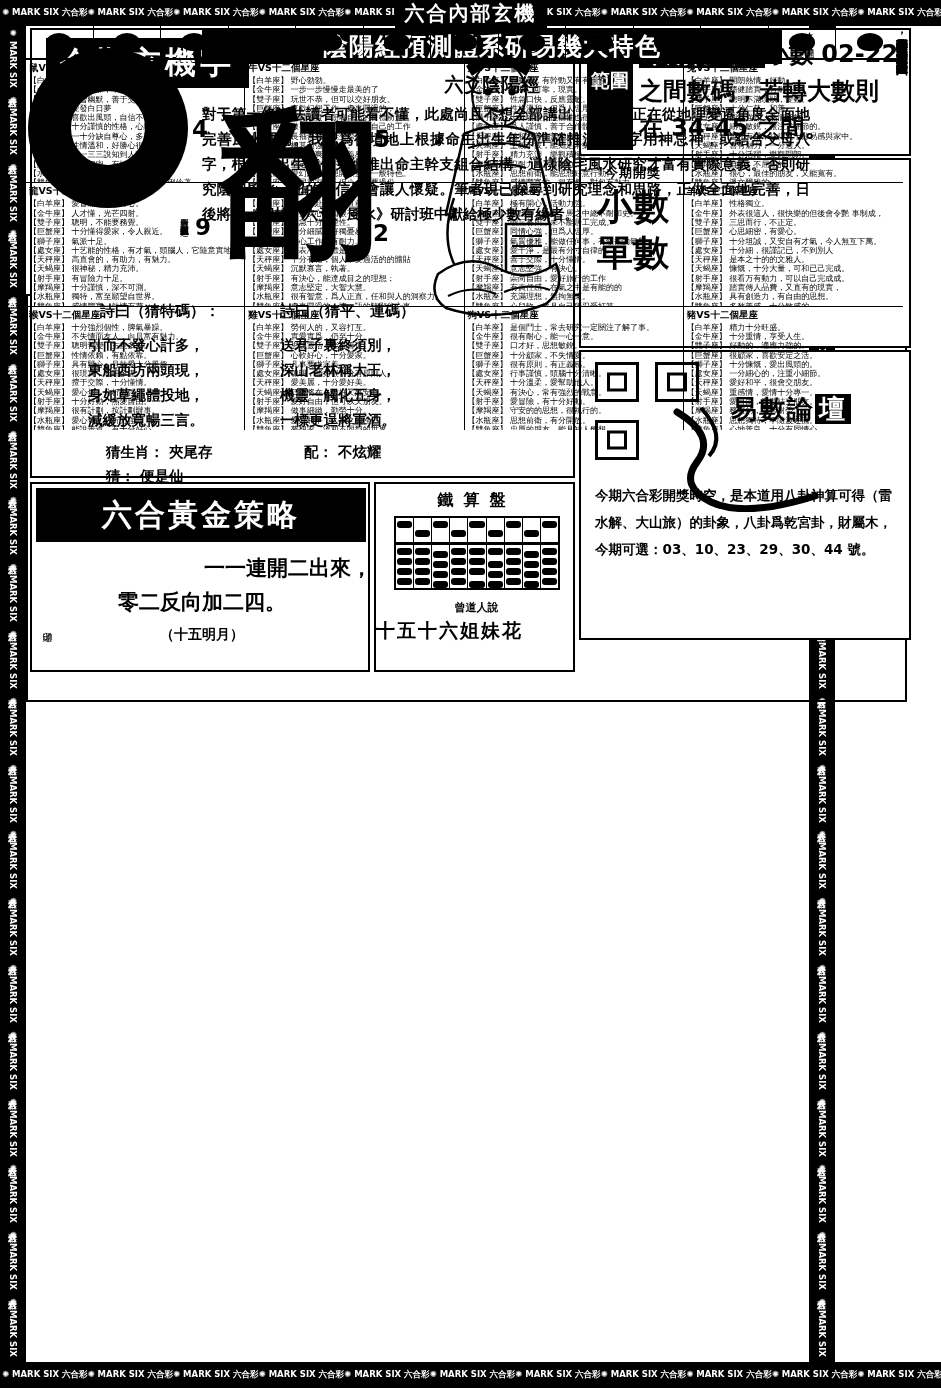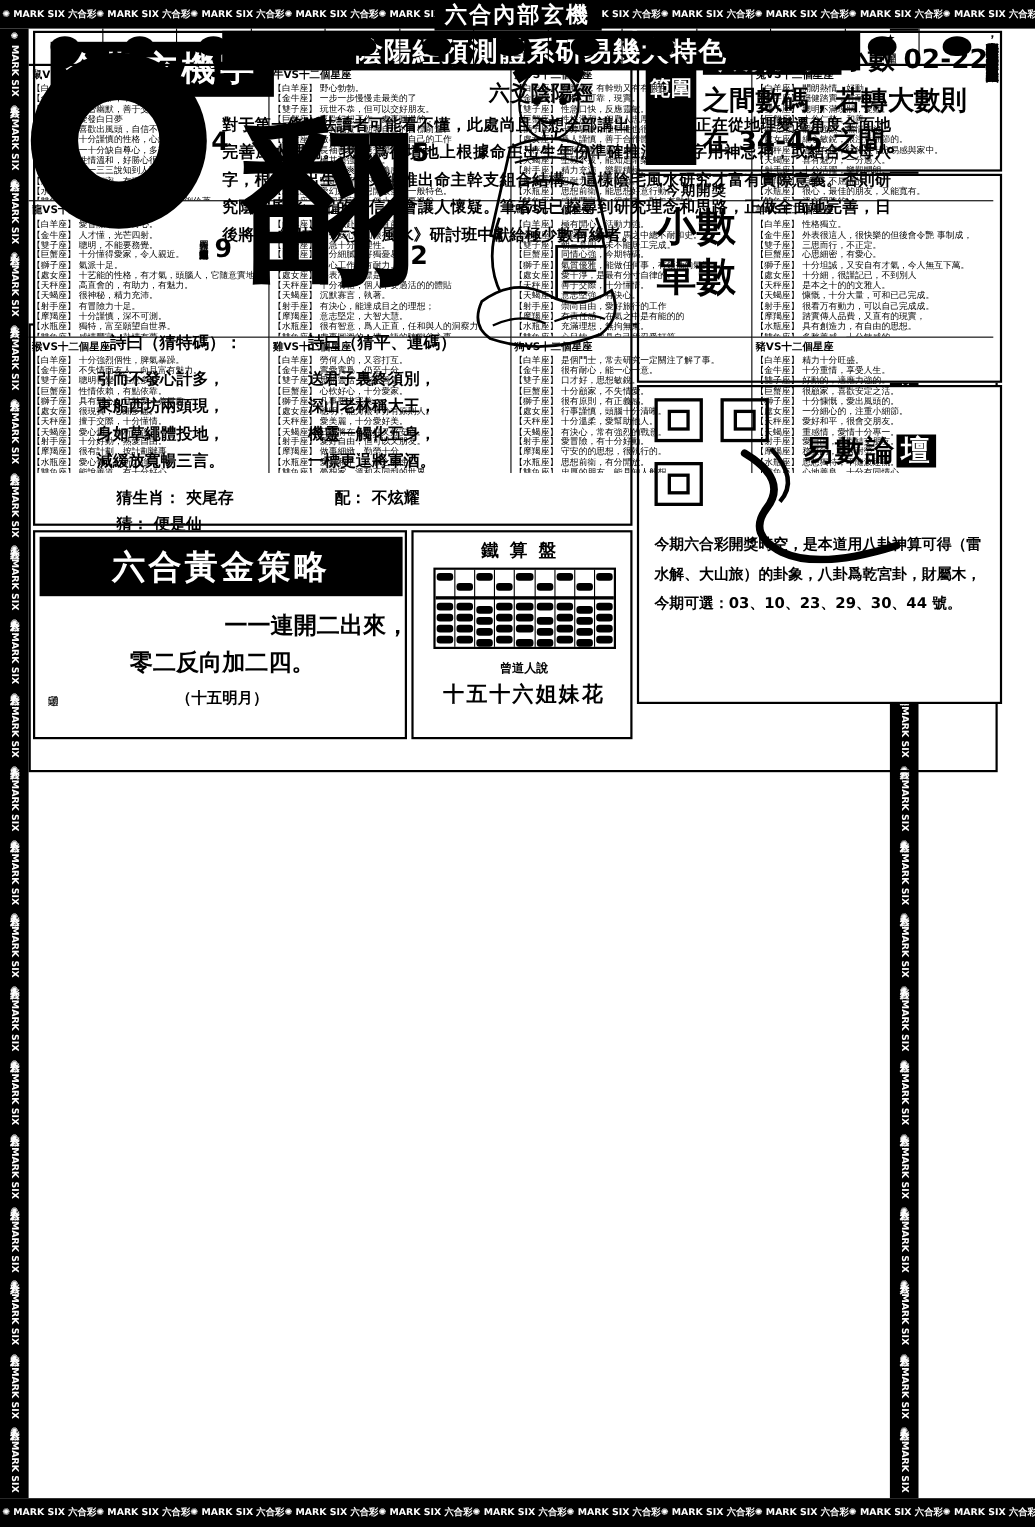--- a/index.html
+++ b/index.html
@@ -100,21 +100,21 @@
   #abacus { left:348px; top:456px; width:201px; height:190px; }
   .ab-title { position:absolute; left:0; top:6px; width:201px; text-align:center; font-size:16px;
               font-weight:bold; letter-spacing:10px; }
   .ab-box { position:absolute; left:18px; top:32px; width:166px; height:74px; border:2px solid #000; }
   .ab-bar { position:absolute; left:0; top:24px; width:100%; height:3px; background:#000; }
   .ab-cols { position:absolute; left:0; top:0; width:100%; height:100%; display:flex; }
   .ab-col { flex:1; border-right:1px solid #000; position:relative; }
   .ab-col:last-child { border-right:none; }
   .bead { position:absolute; left:1px; right:1px; height:7px; background:#000; border-radius:3px; }
   .ab-sub { position:absolute; left:0; top:116px; width:201px; text-align:center; font-size:11px; font-weight:bold; }
-  .ab-sub2 { position:absolute; left:0; top:134px; width:201px; text-align:center; font-size:19px;
+  .ab-sub2 { position:absolute; left:0; top:134px; width:201px; text-align:left; font-size:19px;
              font-weight:bold; letter-spacing:2px; }
 
   
   #article { left:4px; top:650px; width:881px; height:268px; border:none; }
   .art-banner { position:absolute; left:176px; top:2px; width:580px; height:36px; background:#000; color:#fff;
                 font-size:25px; font-weight:bold; display:flex; align-items:center; justify-content:center;
                 letter-spacing:1px; }
   .art-sub { position:absolute; left:176px; top:46px; width:580px; text-align:center; font-size:19px; font-weight:bold; }
   .art-body { position:absolute; left:176px; top:76px; width:608px; font-size:14.5px; line-height:25px;
               text-align:justify; font-weight:bold; }
@@ -548,21 +548,21 @@
               <div>【水瓶座】 很有智意，爲人正直，任和與人的洞察力。</div>
               <div>【雙魚座】 處事圓滑的，情一語的隨鄙谷心事。</div>
             </div>
           </div>
           <div class="hcell">
             <div class="hc-title">馬VS十二個星座</div>
             <div class="hc-lines">
               <div>【白羊座】 極有開心，活動力強。</div>
               <div>【金牛座】 實踐腳人敢事，馬之中總不耐和史。</div>
               <div>【雙子座】 朝三暮四，未不能居工完成。</div>
-              <div>【巨蟹座】 同情心強，今期特碼。</div>
+              <div>【巨蟹座】 同情心強，但爲人忠厚。</div>
               <div>【獅子座】 氣質優雅，能做任何事，有領袖的氣質。</div>
               <div>【處女座】 愛干淨，是最有分寸自律的。</div>
               <div>【天秤座】 善于交際，十分懂情。</div>
               <div>【天蝎座】 意志堅強，有決心。</div>
               <div>【射手座】 崇尚自由，愛好旅行的工作</div>
               <div>【摩羯座】 有責任感，在氣之中是有能的的</div>
               <div>【水瓶座】 充滿理想，無拘無束。</div>
               <div>【雙魚座】 心兒軟，常具自己所忍受打算</div>
             </div>
           </div>

